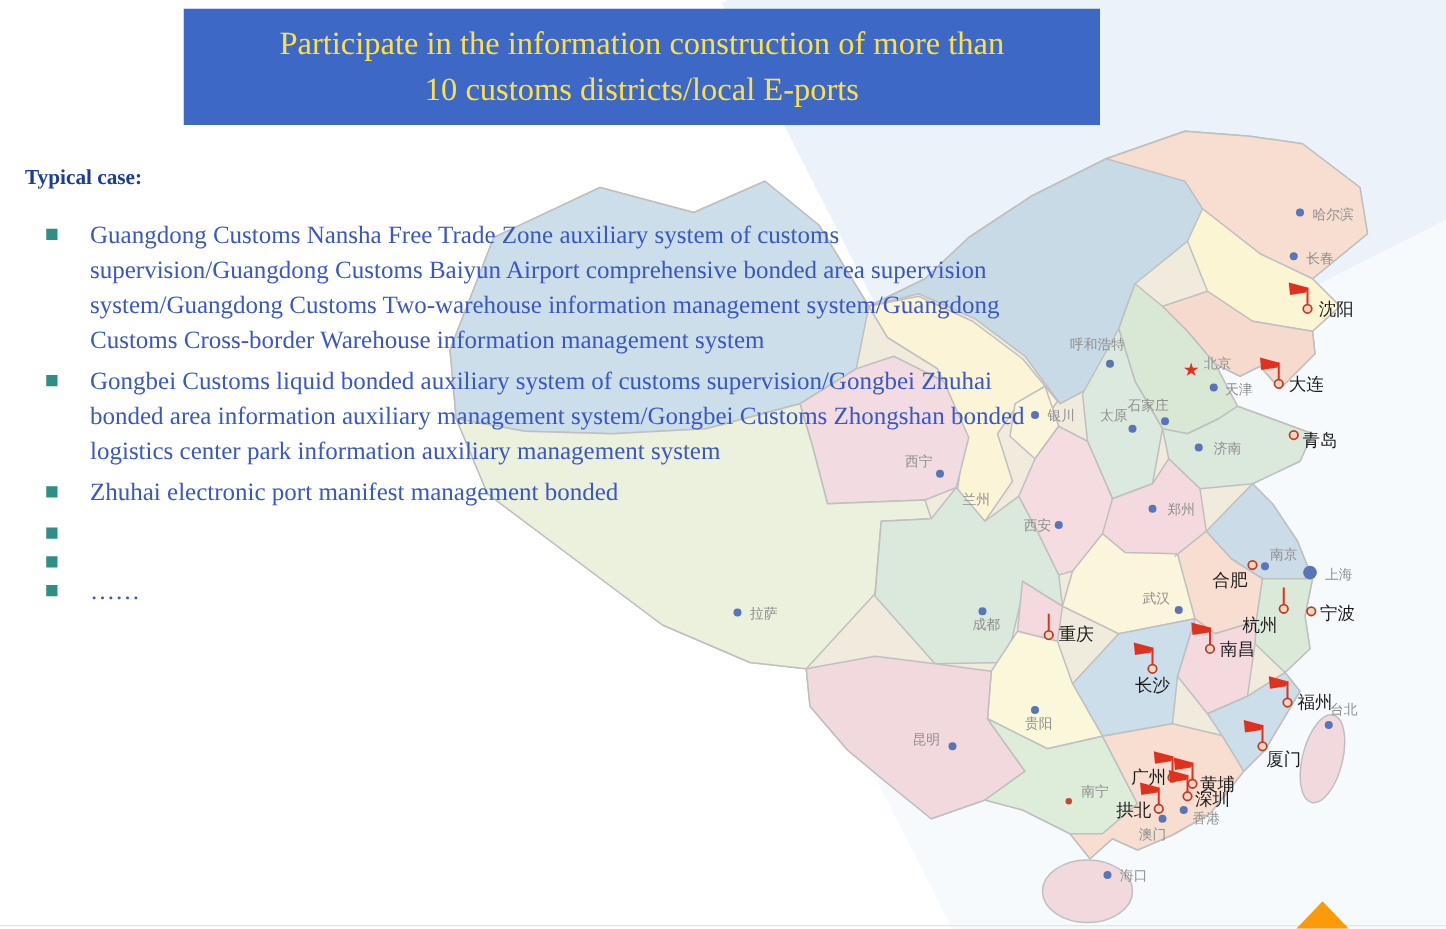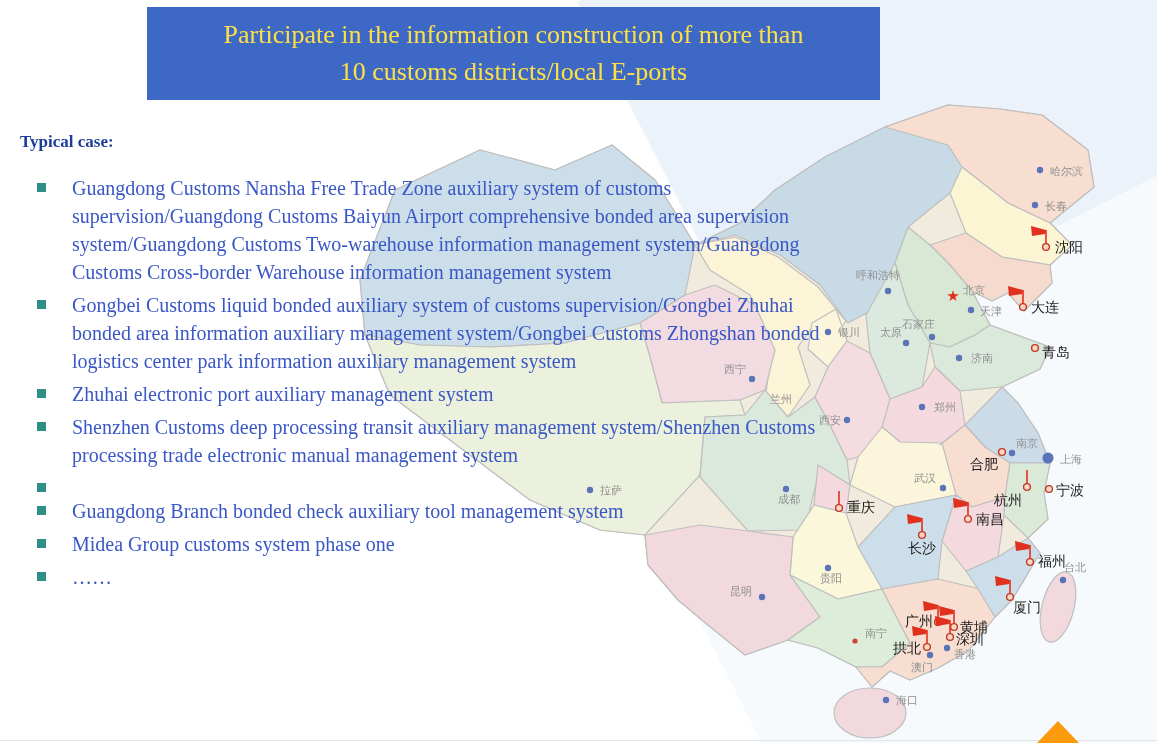--- a/index.html
+++ b/index.html
@@ -282,36 +282,27 @@
     <li>
       <span class="sq"></span>
       <span class="txt">Guangdong Customs Nansha Free Trade Zone auxiliary system of customs supervision/Guangdong Customs Baiyun Airport comprehensive bonded area supervision system/Guangdong Customs Two-warehouse information management system/Guangdong Customs Cross-border Warehouse information management system</span>
     </li>
     <li>
       <span class="sq"></span>
       <span class="txt">Gongbei Customs liquid bonded auxiliary system of customs supervision/Gongbei Zhuhai bonded area information auxiliary management system/Gongbei Customs Zhongshan bonded logistics center park information auxiliary management system</span>
     </li>
     <li>
       <span class="sq"></span>
-      <span class="txt">Zhuhai electronic port auxiliary management system</span>
-    </li>
-    <li>
-      <span class="sq"></span>
-      <span class="txt">Shenzhen Customs deep processing transit auxiliary management system/Shenzhen Customs processing trade electronic manual management system</span>
-    </li>
-    <li>
-      <span class="sq"></span>
-    </li>
-    <li>
-      <span class="sq"></span>
-      <span class="txt">Guangdong Branch bonded check auxiliary tool management system</span>
-    </li>
-    <li>
-      <span class="sq"></span>
-      <span class="txt">Midea Group customs system phase one</span>
+      <span class="txt">Zhuhai electronic port manifest management bonded</span>
+    </li>
+    <li>
+      <span class="sq"></span>
+    </li>
+    <li>
+      <span class="sq"></span>
     </li>
     <li>
       <span class="sq"></span>
       <span class="txt">……</span>
     </li>
   </ul>
 
 <div class="bottom-rule"></div>
 <div class="triangle"></div>
 

